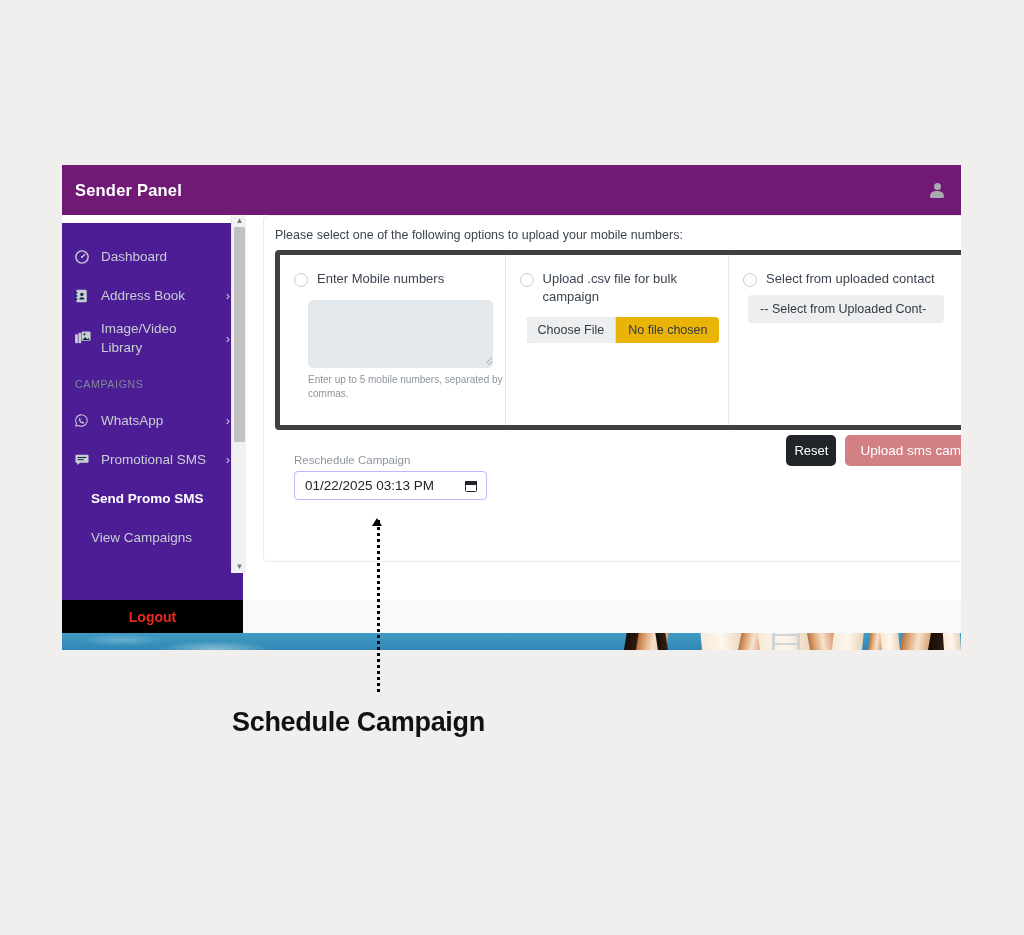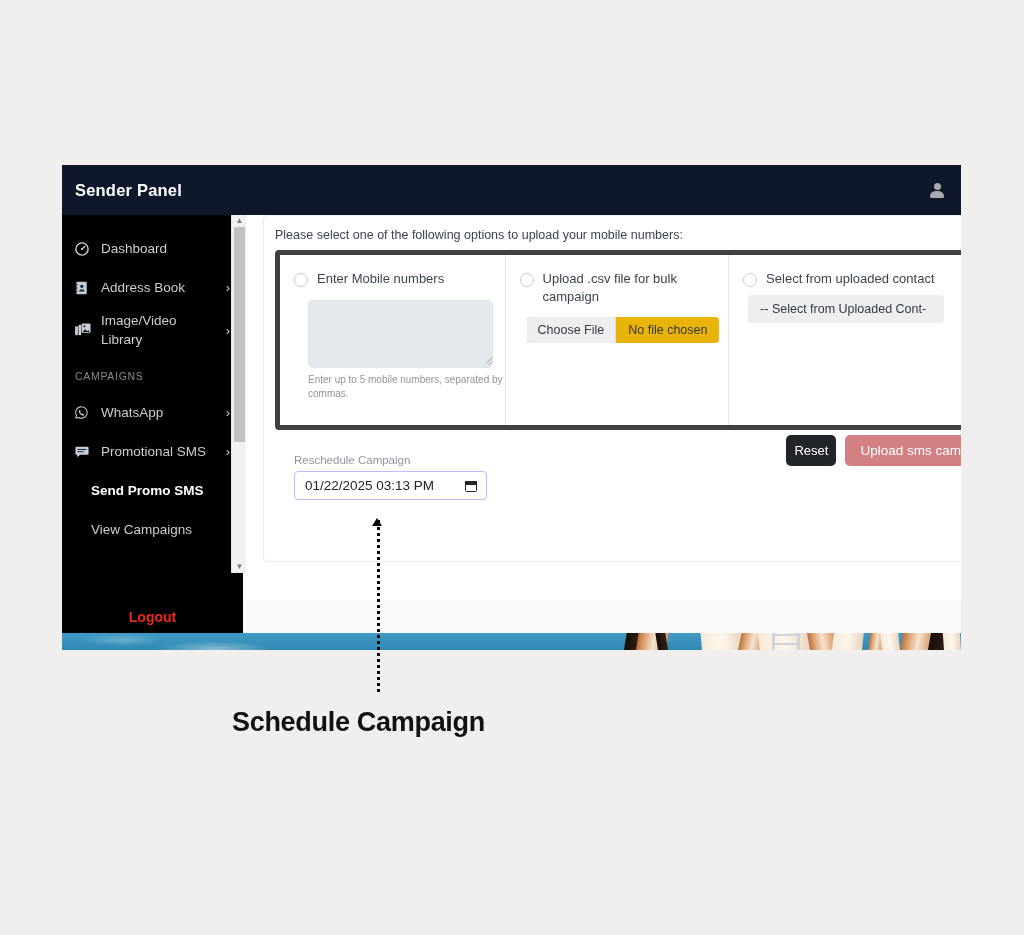--- a/index.html
+++ b/index.html
@@ -25,21 +25,21 @@
     overflow: hidden;
     background: #ffffff;
   }
 
   
   #app-header {
     position: absolute;
     left: 0; top: 0;
     width: 899px;
     height: 50px;
-    background: #0f172a;
+    background: #701a75;
     display: flex;
     align-items: center;
     justify-content: space-between;
     box-sizing: border-box;
     padding: 0 14px 0 13px;
   }
   #app-title {
     color: #ffffff;
     font-size: 16.5px;
     font-weight: bold;
@@ -72,24 +72,24 @@
   #app-body {
     position: absolute;
     left: 0; top: 50px;
     width: 899px;
     height: 435px;
   }
 
   
   #sidebar {
     position: absolute;
-    left: 0; top: 0;
+    left: 0; top: 8px;
     width: 181px;
     height: 385px;
-    background: #000000;
+    background: #4c1d95;
     overflow: hidden;
   }
   .nav-item {
     display: flex;
     align-items: center;
     padding: 0 13px 0 13px;
     color: #c8ced4;
     font-size: 13.5px;
     box-sizing: border-box;
     min-height: 39px;

